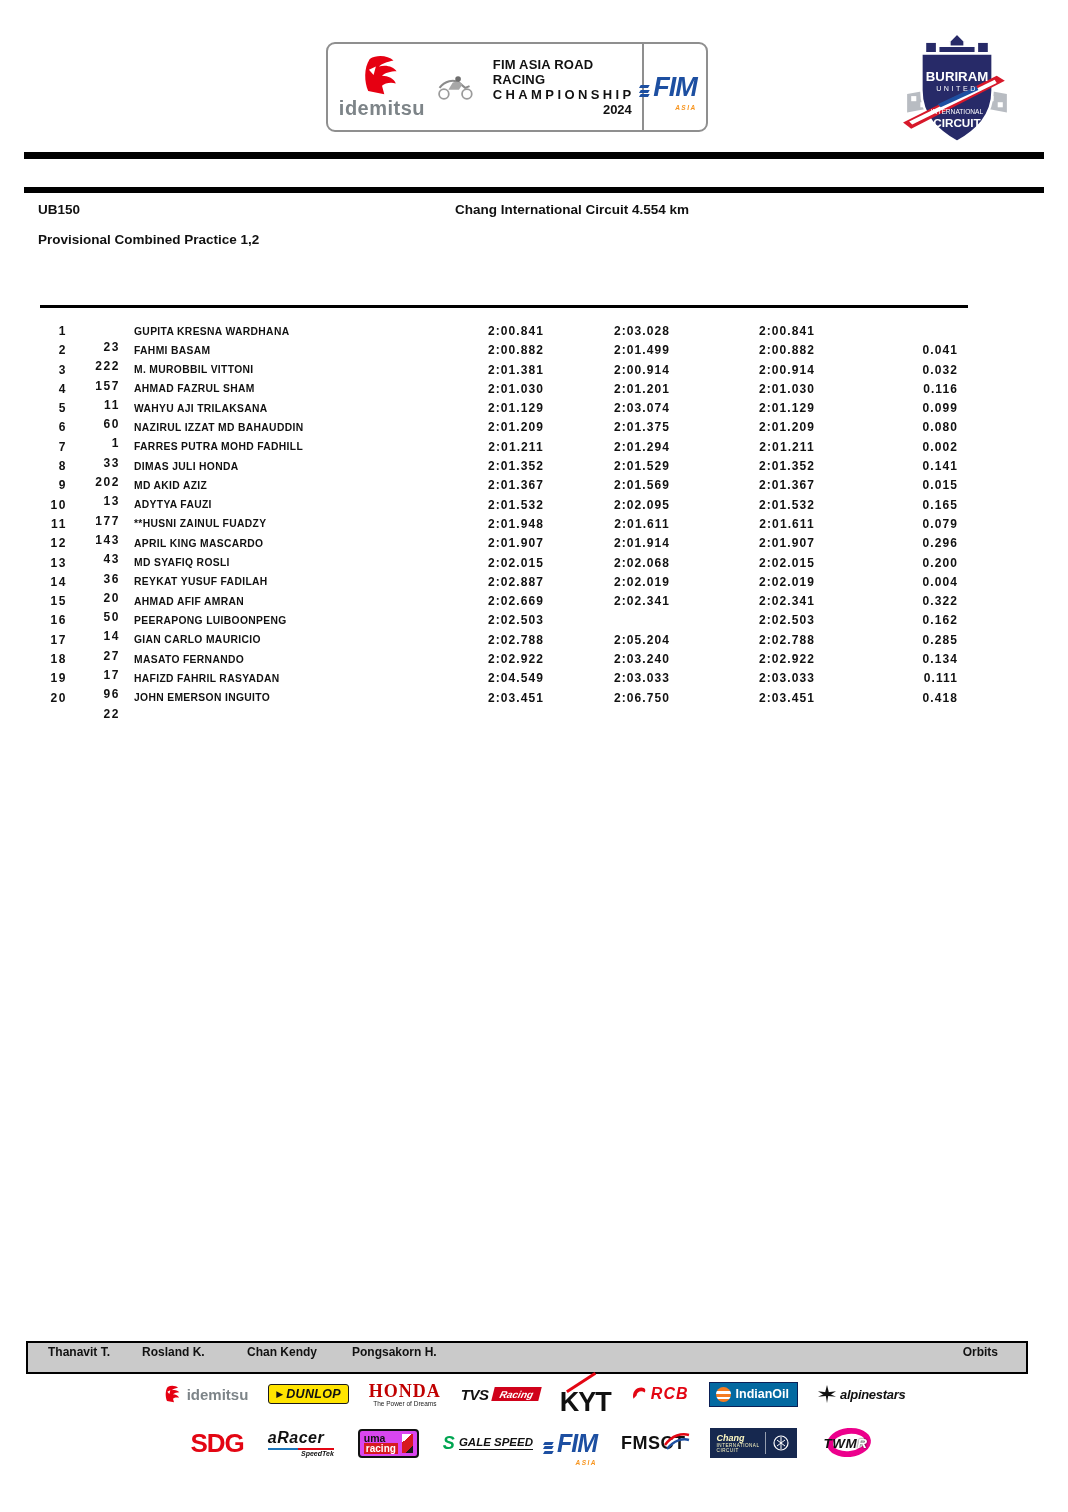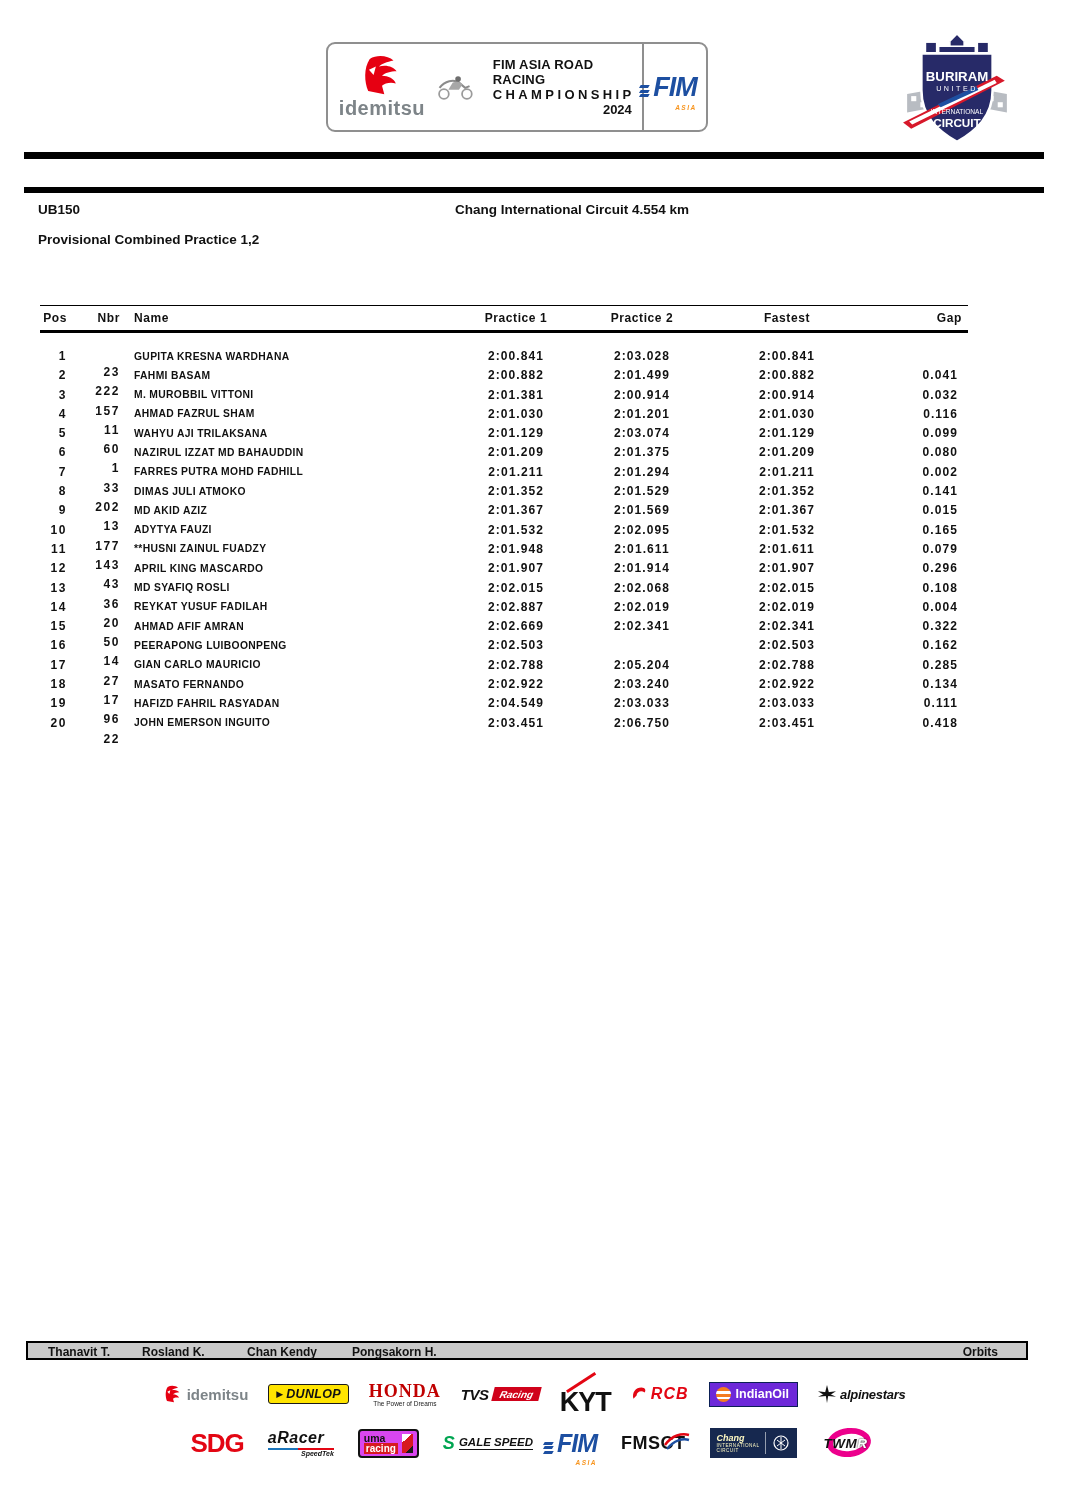--- a/index.html
+++ b/index.html
@@ -51,21 +51,21 @@
   .h-name, .c-name { text-align:left; padding-left:14px; }
   .h-p1,.h-p2,.h-fast,.c-time { text-align:center; }
   .h-gap { text-align:right; padding-right:6px; }
   .c-gap { text-align:right; padding-right:10px; }
   .c-pos,.c-nbr { font-size:12px; font-weight:bold; letter-spacing:1.6px; }
   .c-name { font-size:10.3px; font-weight:bold; letter-spacing:0.35px; }
   .c-time,.c-gap { font-size:12px; font-weight:bold; letter-spacing:1.1px; }
   .nbr-clip { display:inline-block; max-width:25px; overflow:hidden; direction:rtl; white-space:nowrap; vertical-align:bottom;margin-top:32px; }
 
   
-  .footer-bar { position:absolute; left:26px; top:1341px; width:1002px; height:19px;
+  .footer-bar { position:absolute; left:26px; top:1341px; width:1002px; height:33px;
                 background:#cacaca; border:2px solid #000; }
   .footer-bar span { position:absolute; top:2px; font-size:12px; font-weight:bold; white-space:nowrap; }
   .off0 { left:20px; } .off1 { left:114px; } .off2 { left:219px; } .off3 { left:324px; }
   .orbits { right:28px; left:auto !important; }
 
   
   .sponsors { position:absolute; left:0; width:1068px; display:flex; justify-content:center; align-items:center; }
   .sp1 { top:1374px; height:40px; gap:20px; }
   .sp2 { top:1420px; height:46px; gap:24px; }
   .sp { display:flex; align-items:center; gap:4px; }
@@ -77,21 +77,21 @@
   .sp-honda { flex-direction:column; gap:0; }
   .honda-word { color:#c00000; font-family:"Liberation Serif", serif; font-weight:900; font-size:18px; letter-spacing:1px; }
   .honda-tag { font-size:6.5px; color:#222; margin-top:-2px; }
   .tvs-word { font-style:italic; font-weight:900; font-size:15px; letter-spacing:-0.5px; }
   .tvs-box { background:#d0021b; color:#fff; font-style:italic; font-weight:bold; font-size:10px;
              padding:1.5px 7px; transform:skewX(-14deg); }
   .sp-kyt { position:relative; }
   .kyt-word { font-weight:900; font-size:27px; letter-spacing:-1px;margin-top:16px; }
   .kyt-slash { position:absolute; left:4px; top:10px; width:34px; height:2.6px; background:#e30613; transform:rotate(-33deg); }
   .rcb-word { color:#e30613; font-style:italic; font-weight:900; font-size:16px; letter-spacing:1px; }
-  .sp-io { background:#6d28d9; border:1px solid #0b1f55; padding:4px 8px 4px 6px; gap:5px; }
+  .sp-io { background:#0369a1; border:1px solid #0b1f55; padding:4px 8px 4px 6px; gap:5px; }
   .io-circle { width:15px; height:15px; border-radius:50%;
                background:linear-gradient(#f47b20 0 30%, #fff 30% 45%, #f47b20 45% 70%, #fff 70% 82%, #f47b20 82%); }
   .io-word { color:#fff; font-size:12.5px; font-weight:bold; }
   .astar-word { font-style:italic; font-weight:900; font-size:13px; letter-spacing:-0.3px; }
   .sdg-word { color:#e30613; font-weight:900; font-size:26px; letter-spacing:-1px; }
   .sp-aracer { flex-direction:column; gap:0; align-items:stretch; }
   .ar-word { font-style:italic; font-weight:900; font-size:16px; letter-spacing:0.5px; }
   .ar-line { height:2.6px; width:66px; background:linear-gradient(90deg,#1b75bb 0 46%, #e30613 46%); margin-top:1px; }
   .ar-sub { font-style:italic; font-weight:bold; font-size:7px; text-align:right; }
   .sp-uma { border:2px solid #111; border-radius:4px; padding:2px 4px; gap:4px; background:#d946ef; }
@@ -184,29 +184,20 @@
     </svg>
   </div>
 
   <div class="bar bar1"></div>
   <div class="bar bar2"></div>
   <div class="category">UB150</div>
   <div class="circuit">Chang International Circuit 4.554 km</div>
   <div class="session">Provisional Combined Practice 1,2</div>
 
   <div class="rtable">
-    <div class="thead">
-      <div class="h-pos">Pos</div>
-      <div class="h-nbr">Nbr</div>
-      <div class="h-name">Name</div>
-      <div class="h-p1">Practice 1</div>
-      <div class="h-p2">Practice 2</div>
-      <div class="h-fast">Fastest</div>
-      <div class="h-gap">Gap</div>
-    </div>
     <div class="thead-rule"></div>
     <div class="tbody">
         <div class="trow">
           <div class="c-pos">1</div>
           <div class="c-nbr"><span class="nbr-clip">23</span></div>
           <div class="c-name">GUPITA KRESNA WARDHANA</div>
           <div class="c-time">2:00.841</div>
           <div class="c-time">2:03.028</div>
           <div class="c-time">2:00.841</div>
           <div class="c-gap"></div>
@@ -261,21 +252,21 @@
           <div class="c-nbr"><span class="nbr-clip">33</span></div>
           <div class="c-name">FARRES PUTRA MOHD FADHILL</div>
           <div class="c-time">2:01.211</div>
           <div class="c-time">2:01.294</div>
           <div class="c-time">2:01.211</div>
           <div class="c-gap">0.002</div>
         </div>
         <div class="trow">
           <div class="c-pos">8</div>
           <div class="c-nbr"><span class="nbr-clip">202</span></div>
-          <div class="c-name">DIMAS JULI ATMOKO</div>
+          <div class="c-name">DIMAS JULI HONDA</div>
           <div class="c-time">2:01.352</div>
           <div class="c-time">2:01.529</div>
           <div class="c-time">2:01.352</div>
           <div class="c-gap">0.141</div>
         </div>
         <div class="trow">
           <div class="c-pos">9</div>
           <div class="c-nbr"><span class="nbr-clip">13</span></div>
           <div class="c-name">MD AKID AZIZ</div>
           <div class="c-time">2:01.367</div>
@@ -310,21 +301,21 @@
           <div class="c-time">2:01.907</div>
           <div class="c-gap">0.296</div>
         </div>
         <div class="trow">
           <div class="c-pos">13</div>
           <div class="c-nbr"><span class="nbr-clip">36</span></div>
           <div class="c-name">MD SYAFIQ ROSLI</div>
           <div class="c-time">2:02.015</div>
           <div class="c-time">2:02.068</div>
           <div class="c-time">2:02.015</div>
-          <div class="c-gap">0.108</div>
+          <div class="c-gap">0.200</div>
         </div>
         <div class="trow">
           <div class="c-pos">14</div>
           <div class="c-nbr"><span class="nbr-clip">20</span></div>
           <div class="c-name">REYKAT YUSUF FADILAH</div>
           <div class="c-time">2:02.887</div>
           <div class="c-time">2:02.019</div>
           <div class="c-time">2:02.019</div>
           <div class="c-gap">0.004</div>
         </div>

